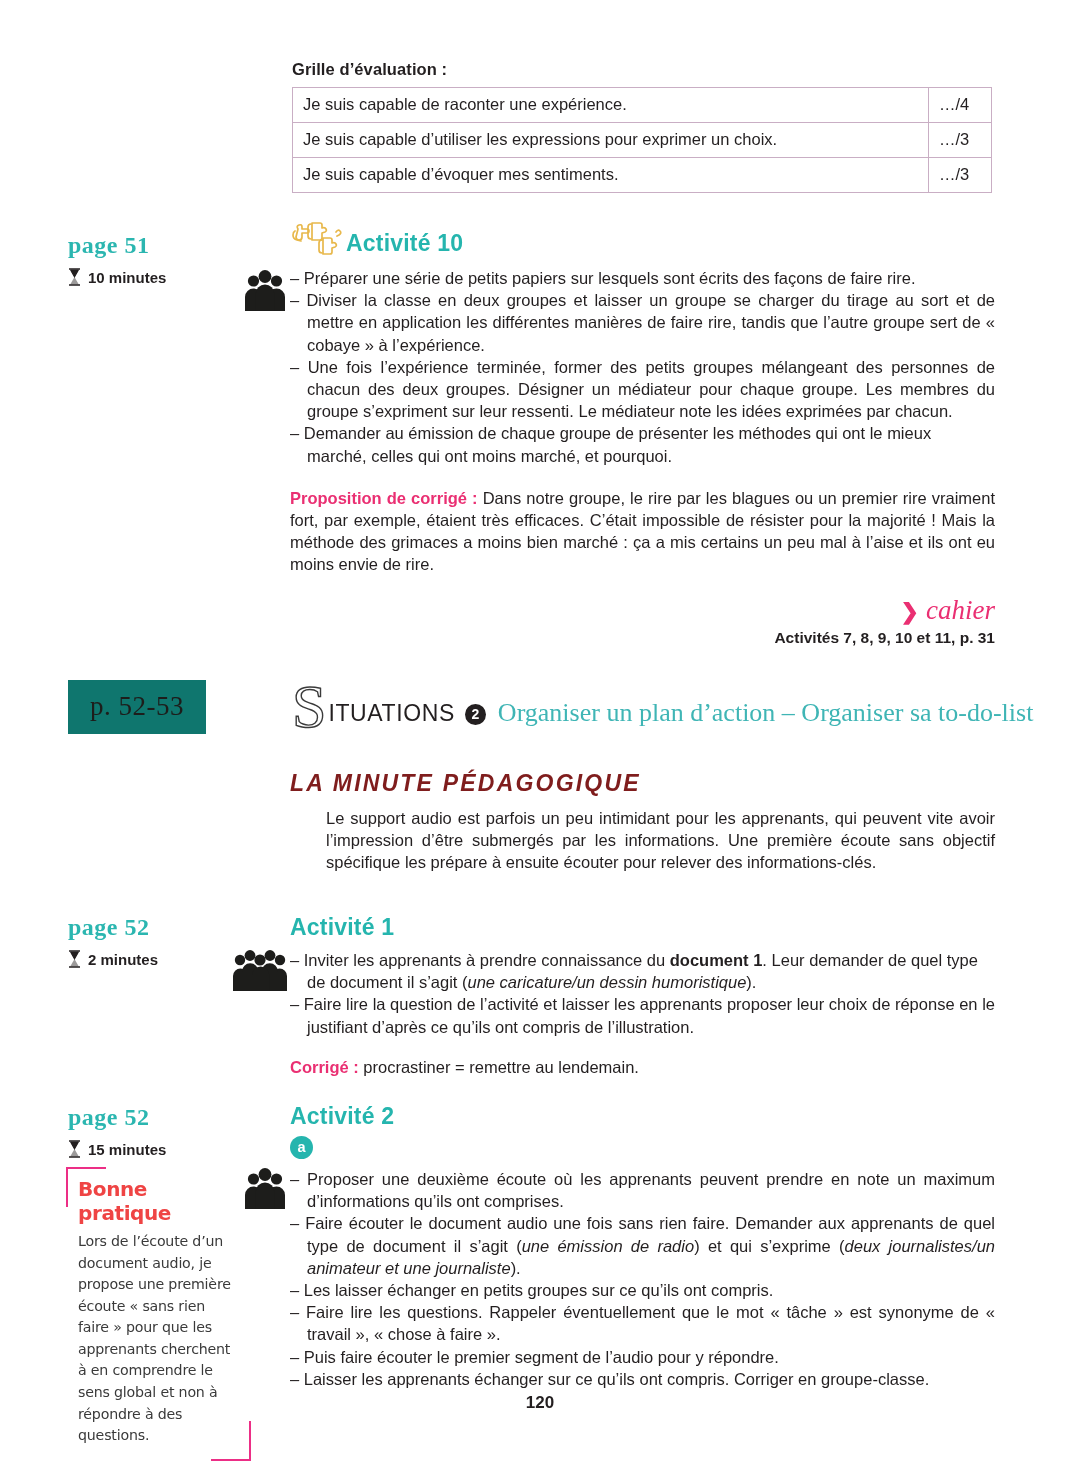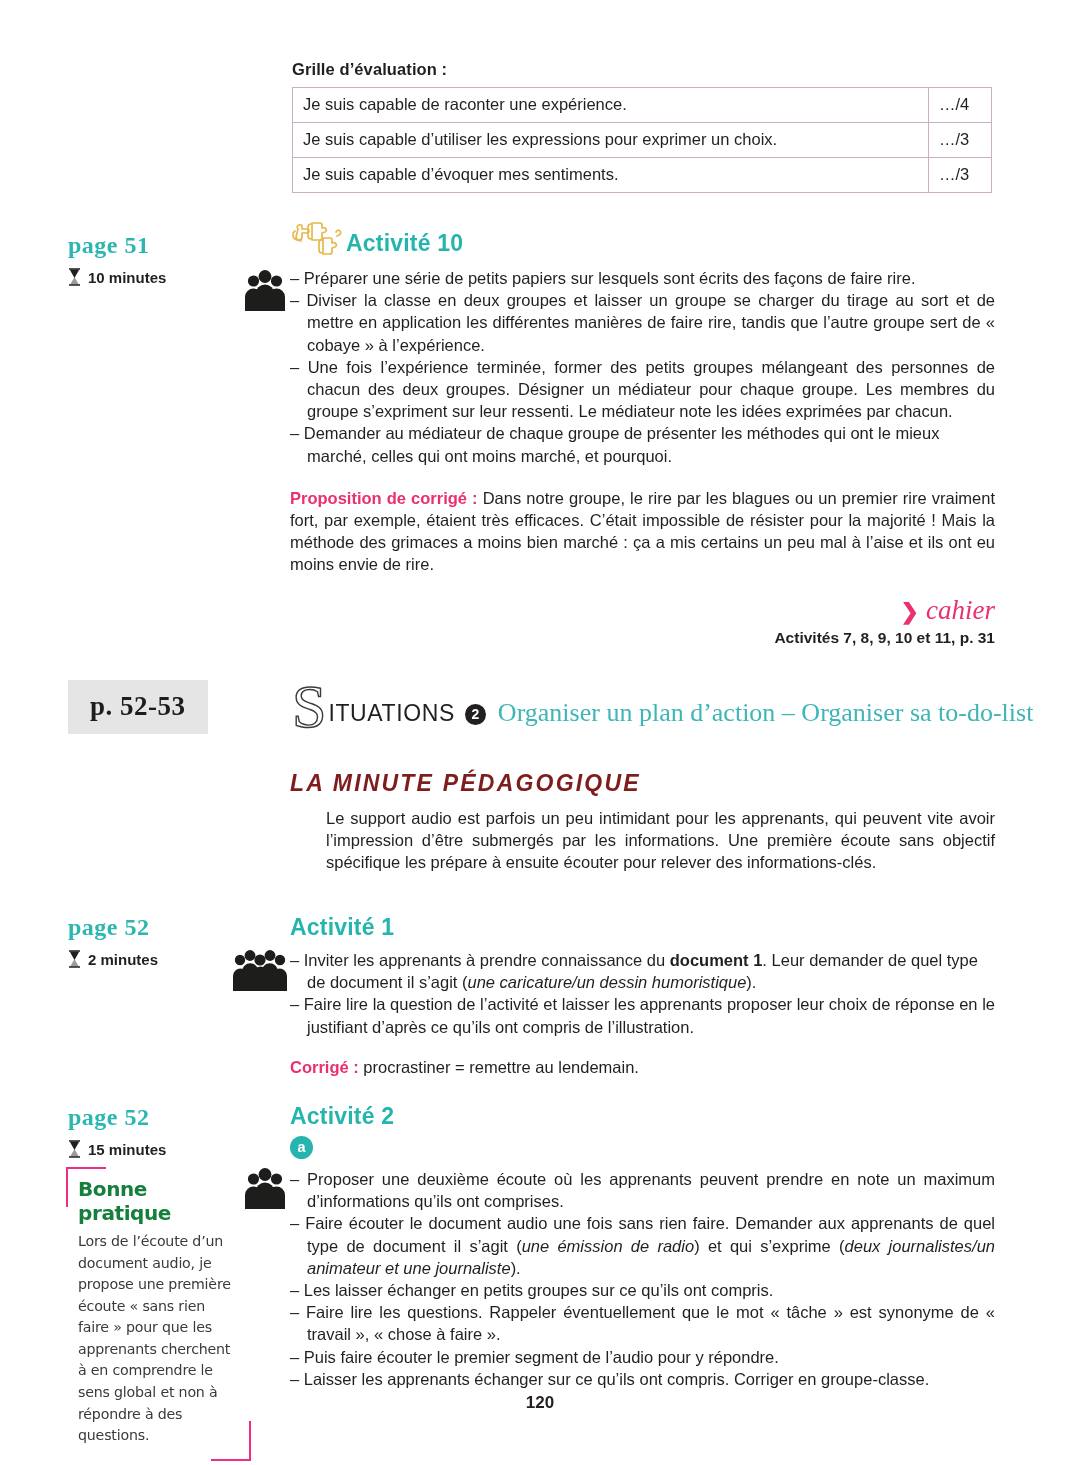--- a/index.html
+++ b/index.html
@@ -97,24 +97,24 @@
     font-size: 27px;
     line-height: 1;
     display: inline-flex; align-items: baseline; gap: 7px;
   }
   .cahier .arrow { font-style: normal; font-size: 22px; font-weight: bold; }
   .cahier-sub { font-size: 15.5px; font-weight: bold; margin-top: 5px; color: #231f20; }
 
   
   .page-tag {
     position: absolute;
-    background: #e5e5e5;
+    background: #0f766e;
     color: #1d1d1b;
     font-family: "Liberation Serif", serif;
-    font-weight: bold;
+    font-weight: normal;
     font-size: 27px;
     letter-spacing: .5px;
     padding: 13px 22px 14px 22px;
     line-height: 1;
   }
 
   
   .situations-row {
     position: absolute;
     display: flex; align-items: baseline; gap: 0;
@@ -191,21 +191,21 @@
     left: 0; top: 0;
     border-left: 2.4px solid #ec2e86;
     border-top: 2.4px solid #ec2e86;
   }
   .bonne-box::after {
     right: 0; bottom: 0;
     border-right: 2.4px solid #ec2e86;
     border-bottom: 2.4px solid #ec2e86;
   }
   .bonne-title {
-    color: #15803d;
+    color: #ef4444;
     font-size: 20px;
     font-weight: bold;
     font-family: "DejaVu Sans", sans-serif;
     letter-spacing: -.4px;
     margin-bottom: 6px;
   }
   .bonne-text {
     font-family: "DejaVu Sans", sans-serif;
     font-size: 14.2px;
     line-height: 1.52;
@@ -285,21 +285,21 @@
       </g>
     </svg>
   </span>
 
   <div class="main-col" style="top:232px;">
     <div class="act-title" style="margin-left:56px;">Activité 10</div>
     <div class="bullets" style="margin-top:12px;">
       <p>– Préparer une série de petits papiers sur lesquels sont écrits des façons de faire rire.</p>
       <p>– Diviser la classe en deux groupes et laisser un groupe se charger du tirage au sort et de mettre en application les différentes manières de faire rire, tandis que l’autre groupe sert de « cobaye » à l’expérience.</p>
       <p>– Une fois l’expérience terminée, former des petits groupes mélangeant des personnes de chacun des deux groupes. Désigner un médiateur pour chaque groupe. Les membres du groupe s’expriment sur leur ressenti. Le médiateur note les idées exprimées par chacun.</p>
-      <p class="nojust">– Demander au médiateur de chaque groupe de présenter les méthodes qui ont le mieux marché, celles qui ont moins marché, et pourquoi.</p>
+      <p class="nojust">– Demander au émission de chaque groupe de présenter les méthodes qui ont le mieux marché, celles qui ont moins marché, et pourquoi.</p>
     </div>
     <div class="para" style="margin-top:20px;">
       <span class="pink-lead">Proposition de corrigé :</span><span> Dans notre groupe, le rire par les blagues ou un premier rire vraiment fort, par exemple, étaient très efficaces. C’était impossible de résister pour la majorité ! Mais la méthode des grimaces a moins bien marché : ça a mis certains un peu mal à l’aise et ils ont eu moins envie de rire.</span>
     </div>
     <div class="cahier-wrap" style="margin-top:22px;">
       <div class="cahier">
         <span class="arrow">❯</span>
         <span>cahier</span>
       </div>
       <div class="cahier-sub">Activités 7, 8, 9, 10 et 11, p. 31</div>

